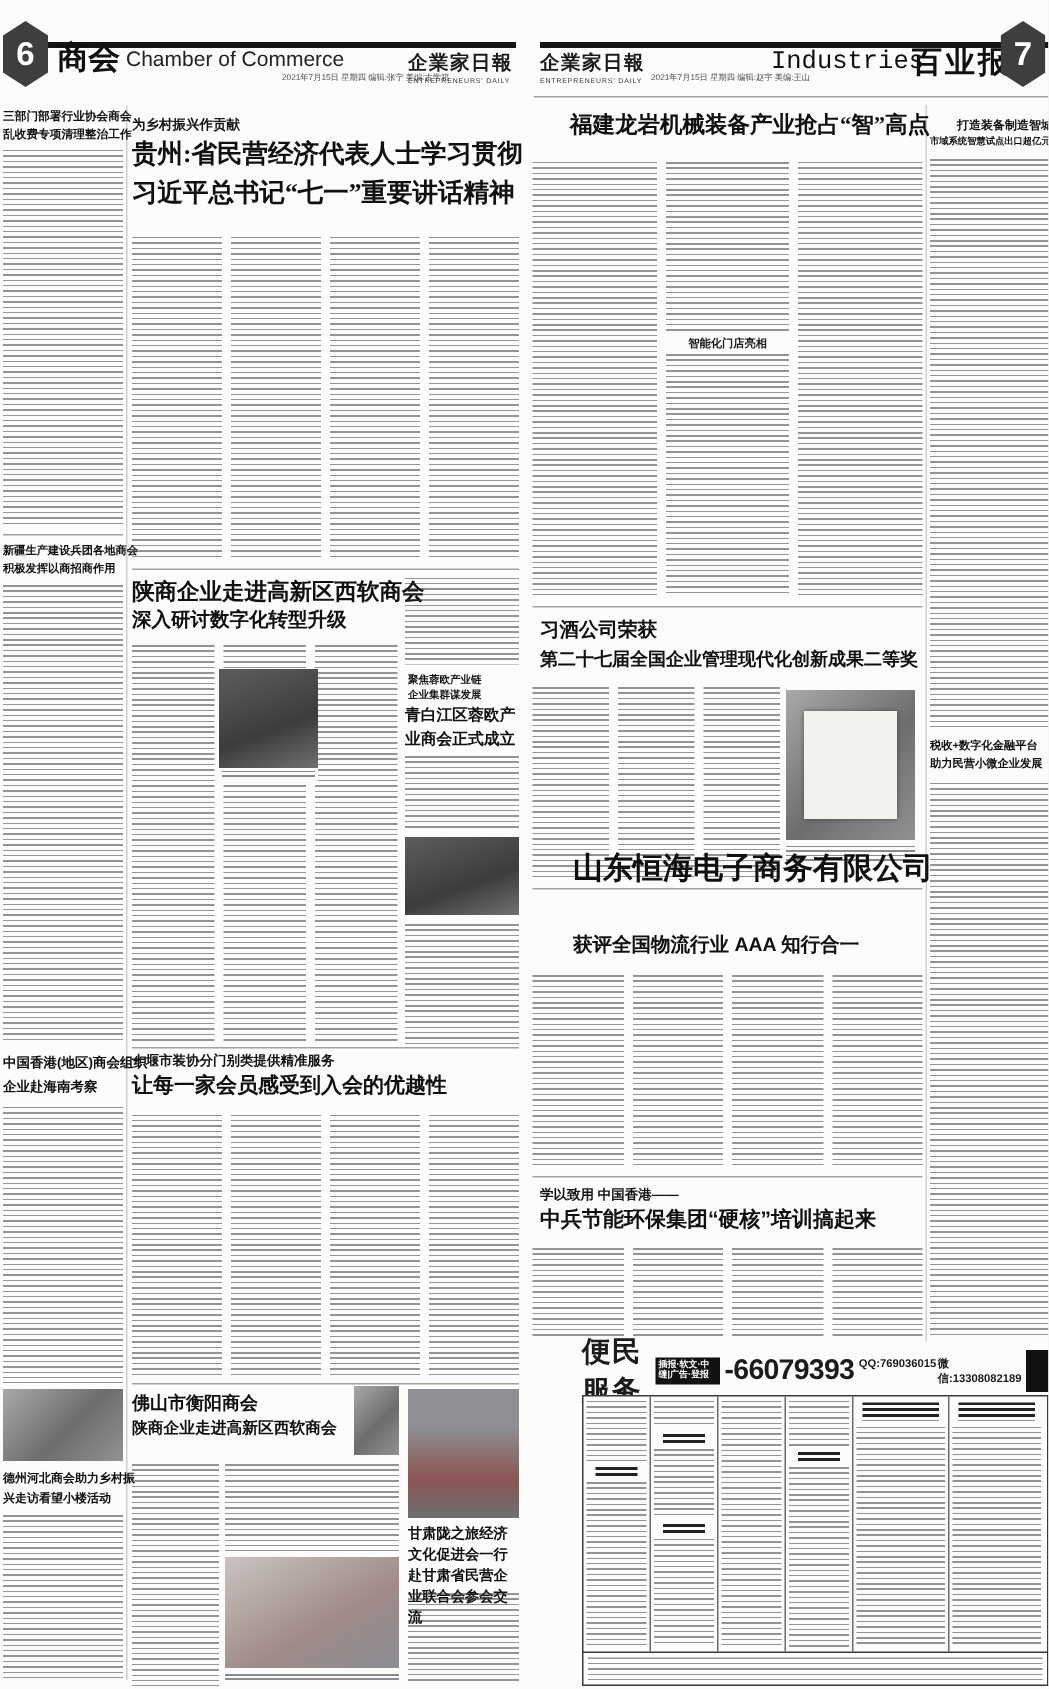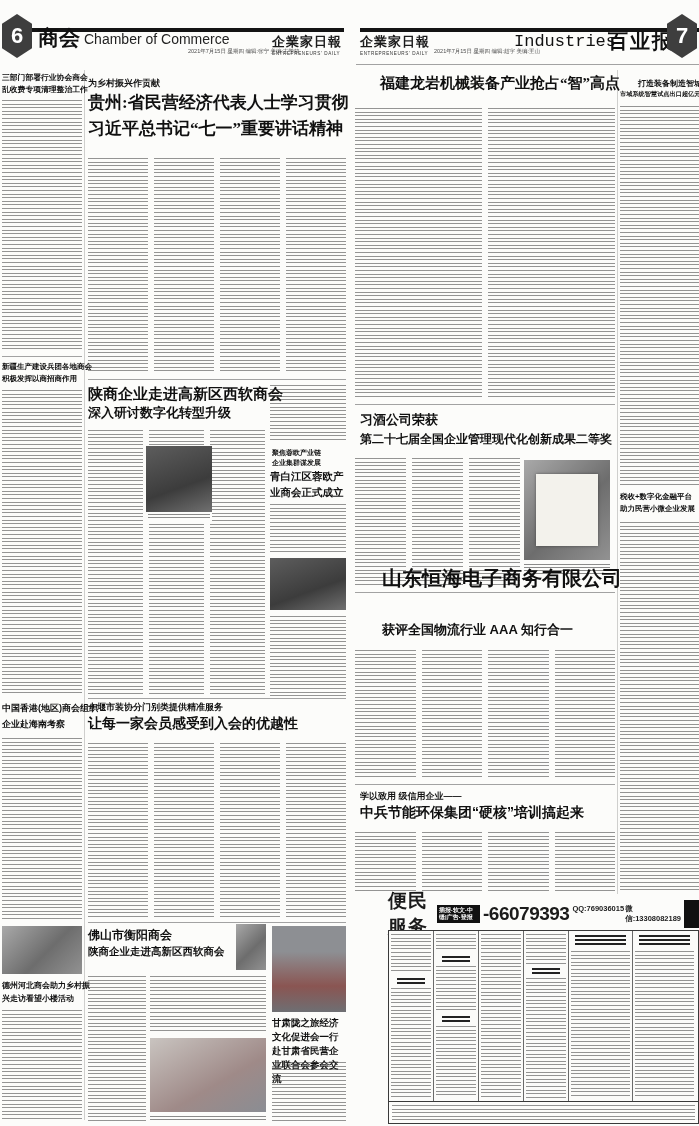--- a/index.html
+++ b/index.html
@@ -148,20 +148,25 @@
     <div class="hx" style="left:315px;top:14px;width:30px;height:44px">
       <span>7</span>
     </div>
     <div class="rule" style="left:4px;top:64px;width:343px"></div>
 
     <div class="vline" style="left:265px;top:70px;height:824px"></div>
 
     <div class="hl serif" style="left:28px;top:74px;font-size:15px">福建龙岩机械装备产业抢占“智”高点</div>
     <div class="cols" style="left:3px;top:108px;width:260px;height:290px">
       <div class="gf"></div>
+      <div class="stackcol">
+        <div class="gseg" style="height:114px"></div>
+        <div class="subh">智能化门店亮相</div>
+        <div class="gseg" style="flex:1"></div>
+      </div>
       <div class="gf"></div>
     </div>
     <div class="rule" style="left:3px;top:404px;width:260px"></div>
 
     <div class="hl" style="left:8px;top:411px;font-size:13px">习酒公司荣获</div>
     <div class="hl" style="left:8px;top:431px;font-size:12px">第二十七届全国企业管理现代化创新成果二等奖</div>
     <div class="cols" style="left:3px;top:458px;width:165px;height:128px">
       <div class="gf"></div>
       <div class="gf"></div>
       <div class="gf"></div>
@@ -175,21 +180,21 @@
     <div class="hl" style="left:30px;top:565px;font-size:20px">山东恒海电子商务有限公司</div>
     <div class="hl" style="left:30px;top:621px;font-size:13px">获评全国物流行业 AAA 知行合一</div>
     <div class="cols" style="left:3px;top:650px;width:260px;height:128px">
       <div class="gf"></div>
       <div class="gf"></div>
       <div class="gf"></div>
       <div class="gf"></div>
     </div>
     <div class="rule" style="left:3px;top:784px;width:260px"></div>
 
-    <div class="kick" style="left:8px;top:790px;font-size:9px">学以致用 级信用企业——</div>
+    <div class="kick" style="left:8px;top:790px;font-size:9px">学以致用 中国香港——</div>
     <div class="hl" style="left:8px;top:804px;font-size:14px">中兵节能环保集团“硬核”培训搞起来</div>
     <div class="cols" style="left:3px;top:832px;width:260px;height:60px">
       <div class="gf"></div>
       <div class="gf"></div>
       <div class="gf"></div>
       <div class="gf"></div>
     </div>
 
     <div class="hl" style="left:286px;top:78px;font-size:8px">打造装备制造智城</div>
     <div class="hl" style="left:268px;top:90px;font-size:6.2px">市域系统智慧试点出口超亿元</div>

